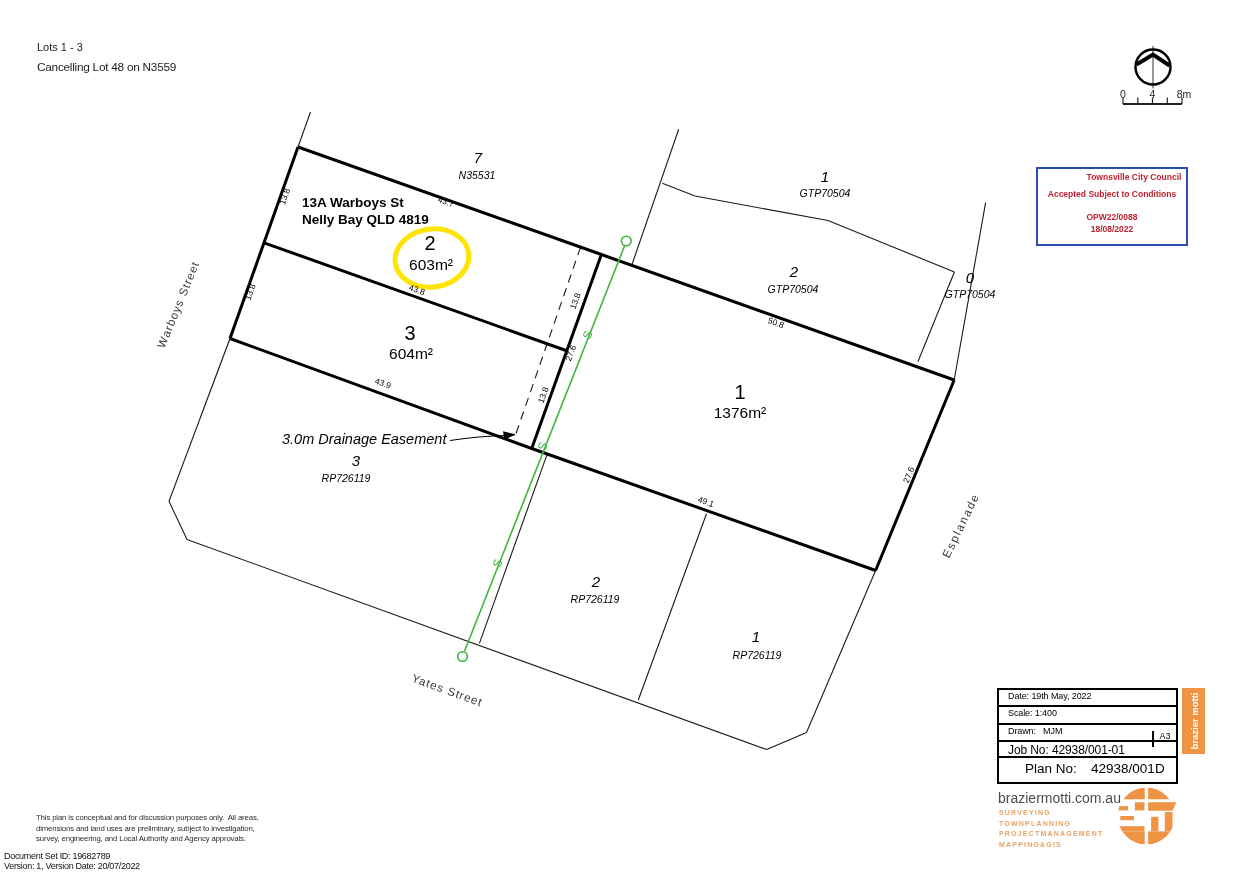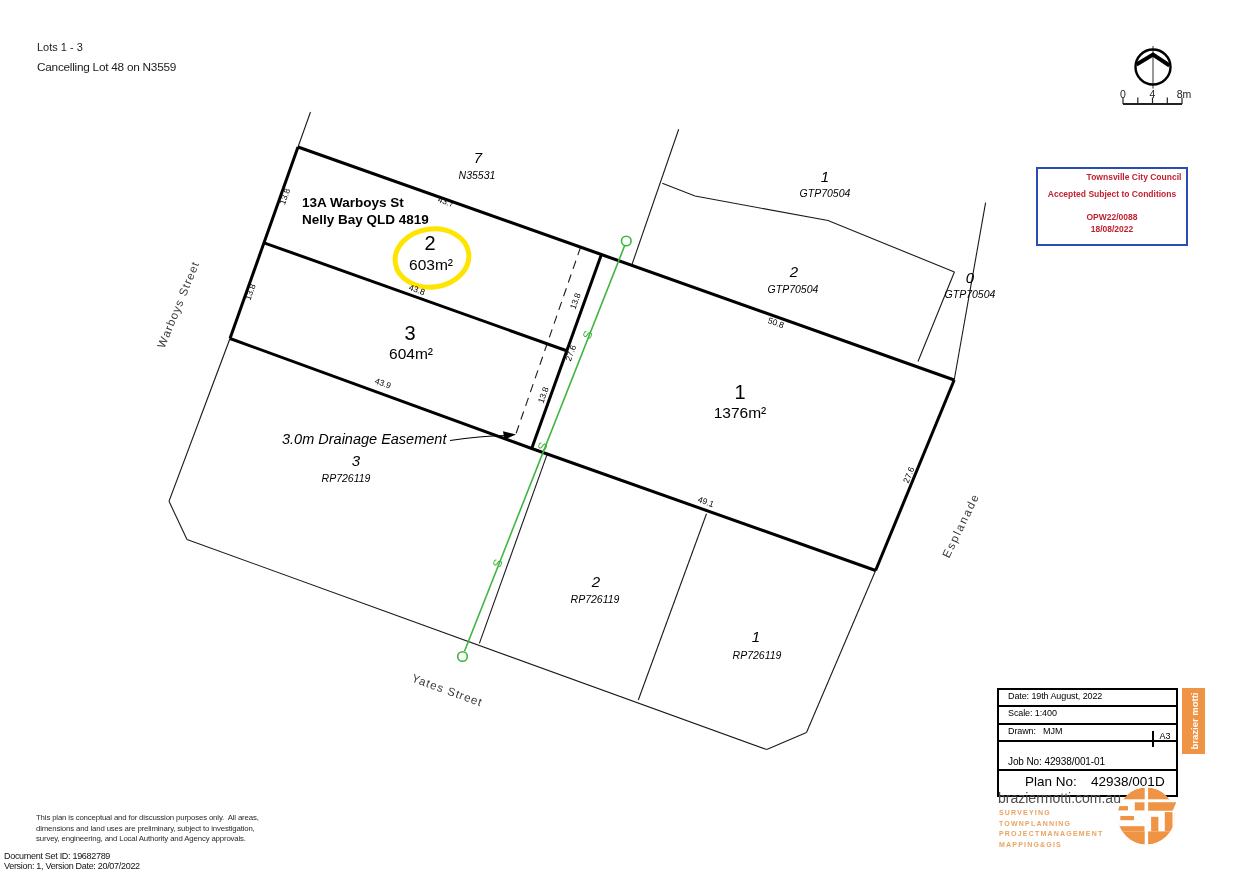--- a/index.html
+++ b/index.html
@@ -157,26 +157,26 @@
 </svg>
 
 <div class="abs" style="left:1036px;top:167px;width:148px;height:75px;border:2.5px solid #2a4db1;color:#c01f2f;font-weight:bold;font-size:8.5px;text-align:center;">
   <div style="margin-top:3px;padding-left:44px;">Townsville City Council</div>
   <div style="margin-top:7px;">Accepted Subject to Conditions</div>
   <div style="margin-top:13px;">OPW22/0088</div>
   <div style="margin-top:2px;">18/08/2022</div>
 </div>
 
 <div class="abs" style="left:997px;top:688px;width:177px;border:2px solid #000;">
-  <div style="border-bottom:2px solid #000;height:14px;font-size:9px;letter-spacing:-0.1px;padding:1px 0 0 9px;">Date: 19th August, 2022</div>
+  <div style="border-bottom:2px solid #000;height:14px;font-size:9px;letter-spacing:-0.1px;padding:1px 0 0 9px;">Date: 19th May, 2022</div>
   <div style="border-bottom:2px solid #000;height:15px;font-size:9px;letter-spacing:-0.1px;padding:1px 0 0 9px;position:relative;">Scale: 1:400
     <span style="position:absolute;right:0;top:0;width:22px;height:100%;border-left:2px solid #000;text-align:center;letter-spacing:0;margin-top:24px;">A3</span>
   </div>
   <div style="border-bottom:2px solid #000;height:14px;font-size:9px;letter-spacing:-0.1px;padding:1px 0 0 9px;">Drawn: &nbsp;&nbsp;MJM</div>
-  <div style="border-bottom:2px solid #000;height:13px;font-size:10px;letter-spacing:-0.1px;padding:1px 0 0 9px;margin-top:13px;">Job No: 42938/001-01</div>
+  <div style="border-bottom:2px solid #000;height:13px;font-size:12px;letter-spacing:-0.1px;padding:1px 0 0 9px;">Job No: 42938/001-01</div>
   <div style="height:21px;font-size:13.5px;padding:3px 0 0 26px;position:relative;">Plan No:<span style="position:absolute;left:92px;">42938/001</span><span style="position:absolute;left:156px;">D</span></div>
 </div>
 
 <div class="abs" style="left:1182px;top:688px;width:23px;height:66px;background:#ef9345;">
   <div style="position:absolute;left:50%;top:50%;transform:translate(-50%,-50%) rotate(-90deg);color:#fff;font-weight:bold;font-size:9.5px;white-space:nowrap;">brazier motti</div>
 </div>
 
 <div class="abs" style="left:998px;top:790px;font-size:14px;color:#4c4c4c;">braziermotti.com.au</div>
 
 <div class="abs" style="left:999px;top:808px;font-size:7px;font-weight:bold;letter-spacing:1.2px;color:#e8a463;line-height:10.7px;">

